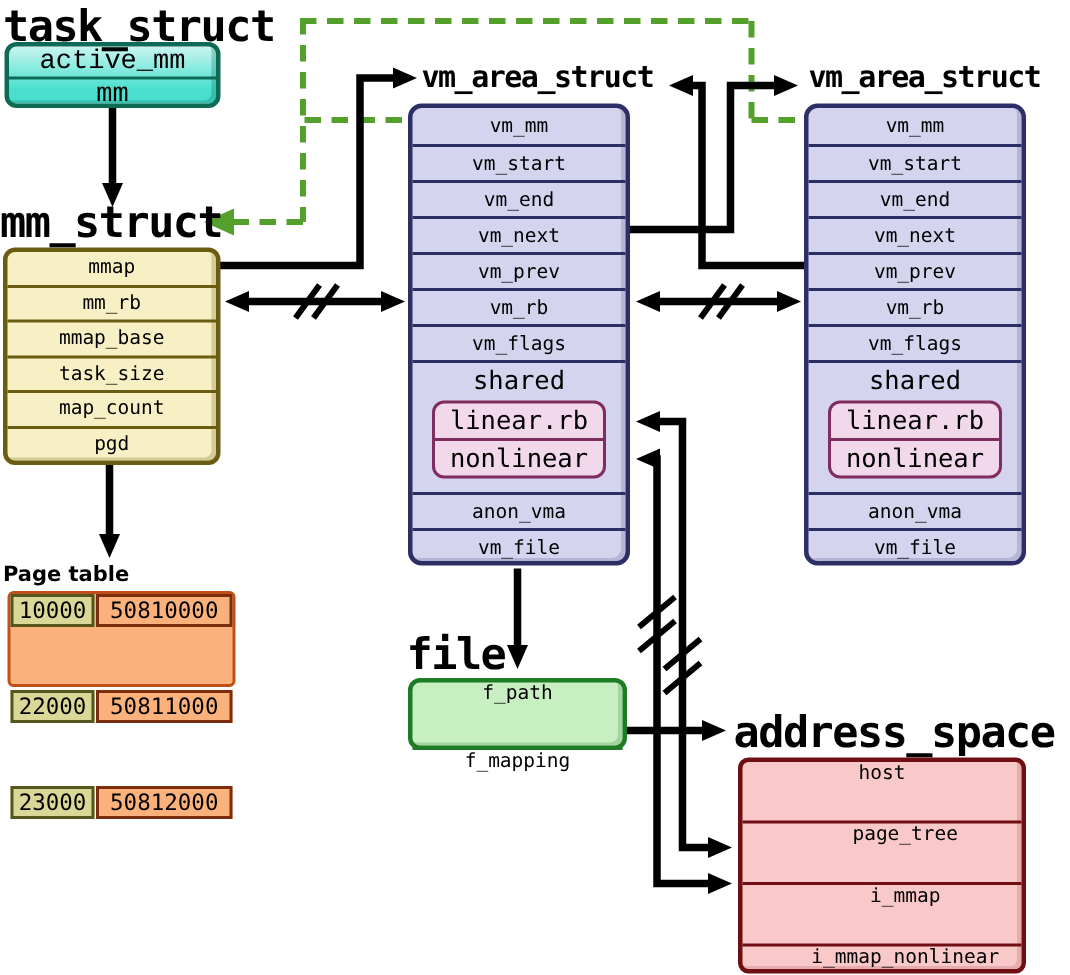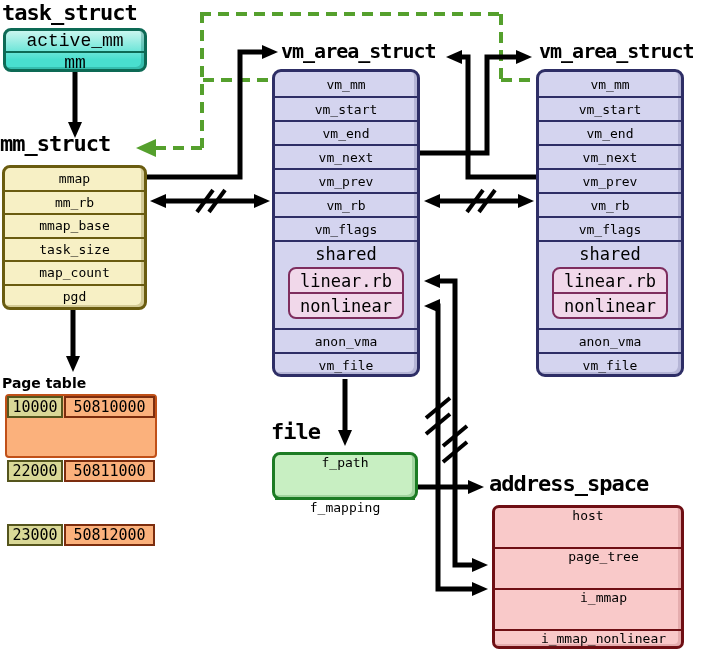--- a/index.html
+++ b/index.html
@@ -5,21 +5,21 @@
   html,body{margin:0;padding:0;background:#fff;}
   #canvas{position:relative;width:713px;height:650px;background:var(--canvas-bg,#fff);
           font-family:"DejaVu Sans Mono","Liberation Mono",monospace;color:var(--text,#000);overflow:hidden;}
   svg.wires{position:absolute;left:0;top:0;z-index:0;}
   .blk{stroke:var(--line);stroke-width:5;fill:none;}
   .thin{stroke:var(--line);stroke-width:4;fill:none;}
   .blkf{fill:var(--line);stroke:none;}
   .grn{stroke:var(--dash-green);stroke-width:4;fill:none;stroke-dasharray:11 7;}
   .grnf{fill:var(--dash-green);stroke:none;}
 
-  .title{position:absolute;z-index:2;font-weight:bold;font-size:22px;white-space:nowrap;letter-spacing:-1px;}
+  .title{position:absolute;z-index:2;font-weight:bold;font-size:29px;white-space:nowrap;letter-spacing:-1px;}
   .title.small{font-size:20px;}
   .ptitle{position:absolute;z-index:2;font-family:"DejaVu Sans","Liberation Sans",sans-serif;
           font-weight:bold;font-size:14px;}
 
   .sbox{position:absolute;z-index:1;box-sizing:border-box;display:flex;flex-direction:column;border-radius:8px;}
   .row{flex:1;display:flex;align-items:center;justify-content:center;font-size:13px;white-space:nowrap;}
 
   .task{background:linear-gradient(180deg,var(--task-fill-light) 0%,var(--task-fill) 75%);
         border:3px solid var(--task-border);box-shadow:inset -3px -2px 0 rgba(0,90,80,.25);}
   .task .row{font-size:18px;}

